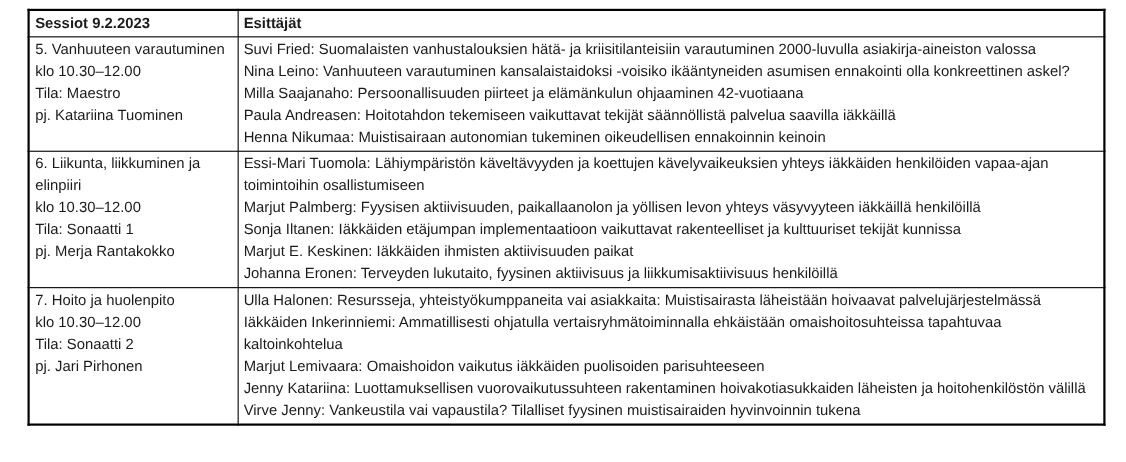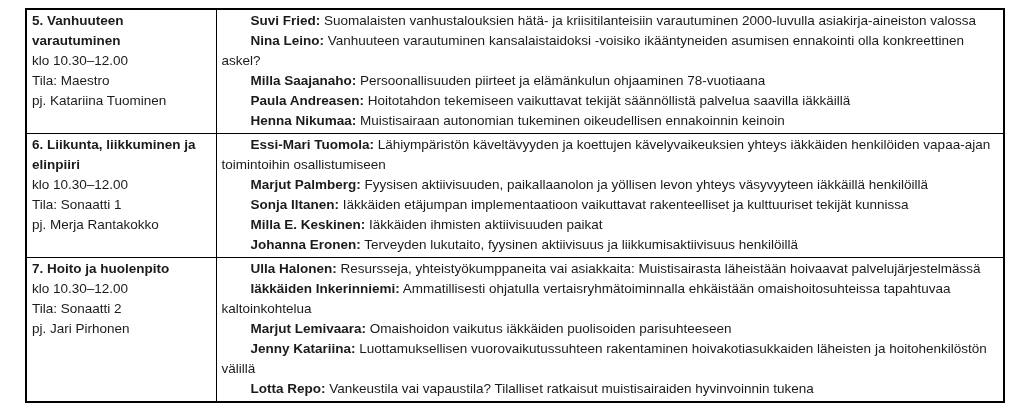--- a/index.html
+++ b/index.html
@@ -25,77 +25,81 @@
   th, td {
     border: 1px solid #000;
     vertical-align: top;
     text-align: left;
     padding: 1px 5px 2px 5px;
     font-size: 13.5px;
     line-height: 20px;
   }
   col.c1 { width: 190px; }
   th { font-weight: bold; }
-  .session-title { font-weight: bold; }
-  .pname { font-weight: bold; margin-left: 29px; }
+  .session-title { font-weight: normal; }
+  .pname { font-weight: normal; }
   .pres, .sline { margin: 0; }
 </style>
 </head>
 <body>
 
 <div class="table-wrap">
   <table class="session-table">
     <colgroup>
         <col class="c1">
         <col class="c2">
       </colgroup>
     <tbody>
+        <tr>
+      <th>Sessiot 9.2.2023</th>
+      <th>Esittäjät</th>
+    </tr>
 
     <tr>
       <td>
         <div class="sline session-title">5. Vanhuuteen varautuminen</div>
         <div class="sline">klo 10.30–12.00</div>
         <div class="sline">Tila: Maestro</div>
         <div class="sline">pj. Katariina Tuominen</div>
       </td>
       <td>
         <div class="pres"><span class="pname">Suvi Fried:</span> <span>Suomalaisten vanhustalouksien hätä- ja kriisitilanteisiin varautuminen 2000-luvulla asiakirja-aineiston valossa</span></div>
         <div class="pres"><span class="pname">Nina Leino:</span> <span>Vanhuuteen varautuminen kansalaistaidoksi -voisiko ikääntyneiden asumisen ennakointi olla konkreettinen askel?</span></div>
-        <div class="pres"><span class="pname">Milla Saajanaho:</span> <span>Persoonallisuuden piirteet ja elämänkulun ohjaaminen 78-vuotiaana</span></div>
+        <div class="pres"><span class="pname">Milla Saajanaho:</span> <span>Persoonallisuuden piirteet ja elämänkulun ohjaaminen 42-vuotiaana</span></div>
         <div class="pres"><span class="pname">Paula Andreasen:</span> <span>Hoitotahdon tekemiseen vaikuttavat tekijät säännöllistä palvelua saavilla iäkkäillä</span></div>
         <div class="pres"><span class="pname">Henna Nikumaa:</span> <span>Muistisairaan autonomian tukeminen oikeudellisen ennakoinnin keinoin</span></div>
       </td>
     </tr>
 
     <tr>
       <td>
         <div class="sline session-title">6. Liikunta, liikkuminen ja elinpiiri</div>
         <div class="sline">klo 10.30–12.00</div>
         <div class="sline">Tila: Sonaatti 1</div>
         <div class="sline">pj. Merja Rantakokko</div>
       </td>
       <td>
         <div class="pres"><span class="pname">Essi-Mari Tuomola:</span> <span>Lähiympäristön käveltävyyden ja koettujen kävelyvaikeuksien yhteys iäkkäiden henkilöiden vapaa-ajan toimintoihin osallistumiseen</span></div>
         <div class="pres"><span class="pname">Marjut Palmberg:</span> <span>Fyysisen aktiivisuuden, paikallaanolon ja yöllisen levon yhteys väsyvyyteen iäkkäillä henkilöillä</span></div>
         <div class="pres"><span class="pname">Sonja Iltanen:</span> <span>Iäkkäiden etäjumpan implementaatioon vaikuttavat rakenteelliset ja kulttuuriset tekijät kunnissa</span></div>
-        <div class="pres"><span class="pname">Milla E. Keskinen:</span> <span>Iäkkäiden ihmisten aktiivisuuden paikat</span></div>
+        <div class="pres"><span class="pname">Marjut E. Keskinen:</span> <span>Iäkkäiden ihmisten aktiivisuuden paikat</span></div>
         <div class="pres"><span class="pname">Johanna Eronen:</span> <span>Terveyden lukutaito, fyysinen aktiivisuus ja liikkumisaktiivisuus henkilöillä</span></div>
       </td>
     </tr>
 
     <tr>
       <td>
         <div class="sline session-title">7. Hoito ja huolenpito</div>
         <div class="sline">klo 10.30–12.00</div>
         <div class="sline">Tila: Sonaatti 2</div>
         <div class="sline">pj. Jari Pirhonen</div>
       </td>
       <td>
         <div class="pres"><span class="pname">Ulla Halonen:</span> <span>Resursseja, yhteistyökumppaneita vai asiakkaita: Muistisairasta läheistään hoivaavat palvelujärjestelmässä</span></div>
         <div class="pres"><span class="pname">Iäkkäiden Inkerinniemi:</span> <span>Ammatillisesti ohjatulla vertaisryhmätoiminnalla ehkäistään omaishoitosuhteissa tapahtuvaa kaltoinkohtelua</span></div>
         <div class="pres"><span class="pname">Marjut Lemivaara:</span> <span>Omaishoidon vaikutus iäkkäiden puolisoiden parisuhteeseen</span></div>
         <div class="pres"><span class="pname">Jenny Katariina:</span> <span>Luottamuksellisen vuorovaikutussuhteen rakentaminen hoivakotiasukkaiden läheisten ja hoitohenkilöstön välillä</span></div>
-        <div class="pres"><span class="pname">Lotta Repo:</span> <span>Vankeustila vai vapaustila? Tilalliset ratkaisut muistisairaiden hyvinvoinnin tukena</span></div>
+        <div class="pres"><span class="pname">Virve Jenny:</span> <span>Vankeustila vai vapaustila? Tilalliset fyysinen muistisairaiden hyvinvoinnin tukena</span></div>
       </td>
     </tr>
   </tbody>
     </table>
 </div>
 
 </body></html>

